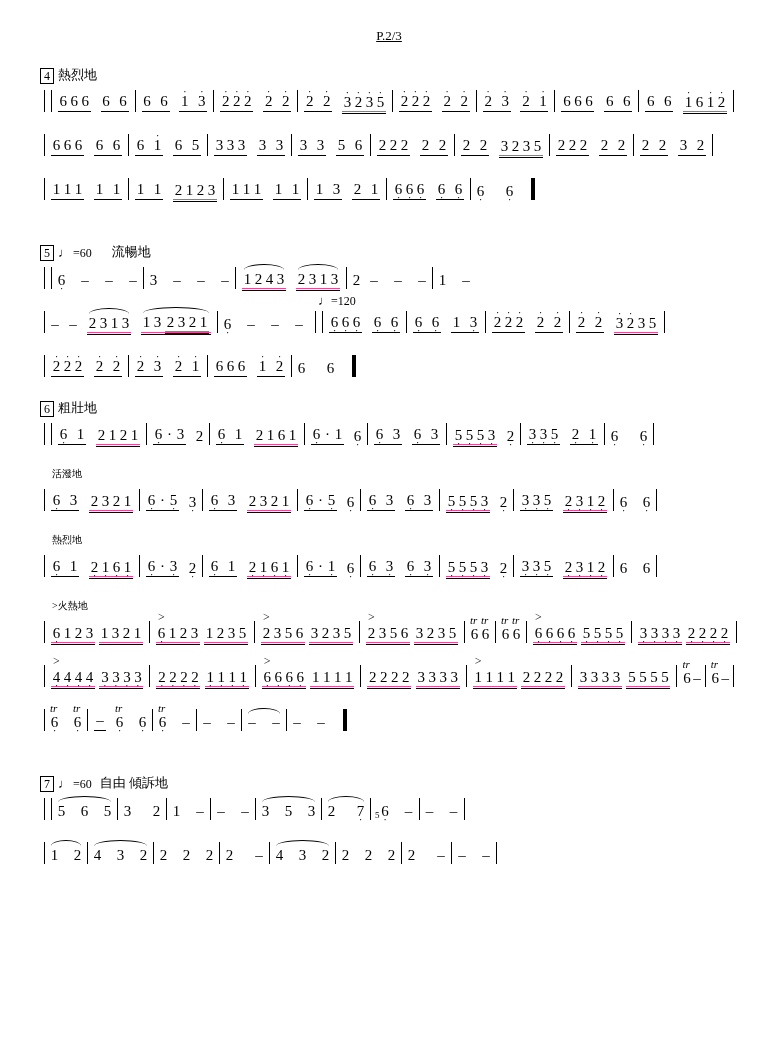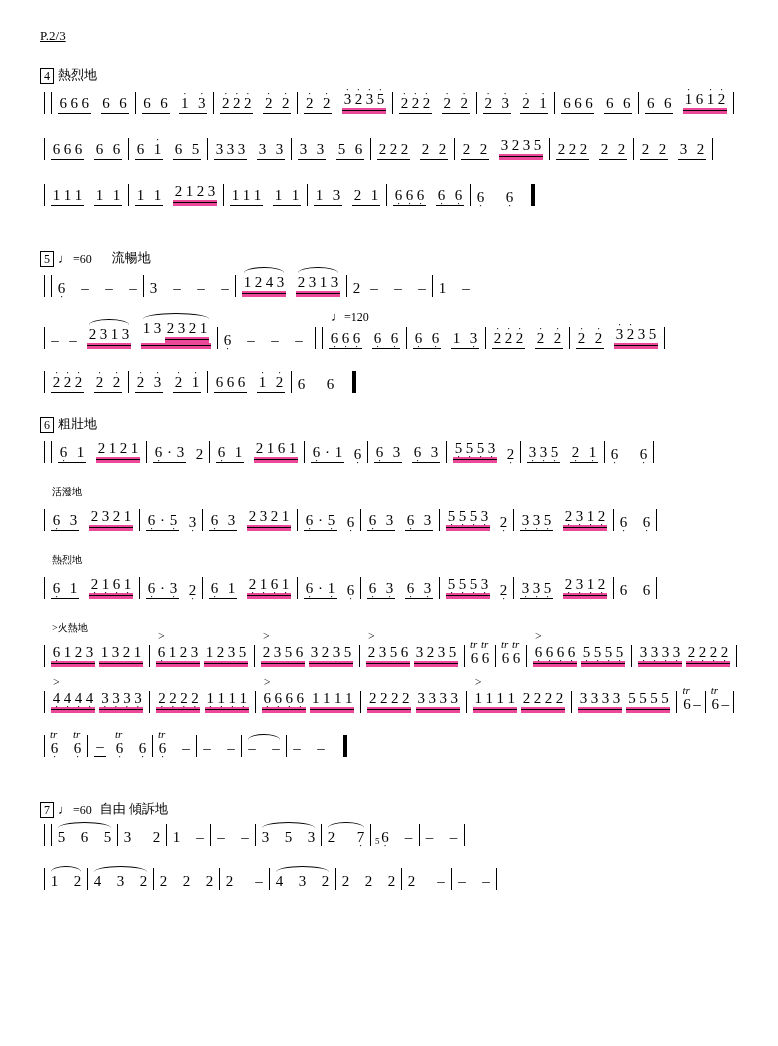--- a/index.html
+++ b/index.html
@@ -8,21 +8,21 @@
     background: #fff;
     font-family: "SimSun", "Times New Roman", serif;
     width: 778px;
     font-size: 13px;
     color: #000;
   }
   .page {
     padding: 28px 40px 20px 40px;
   }
   .page-num {
-    text-align: left;
+    text-align: center;
     font-size: 13px;
     margin-bottom: 8px;
     text-decoration: underline;
   }
   .row {
     display: flex;
     align-items: flex-end;
     margin: 22px 0;
     white-space: nowrap;
   }
@@ -96,21 +96,21 @@
     content:">"; position:absolute; top:-14px; left:2px; font-size:12px;
   }
   .grp {
     display: inline-block;
     border-bottom: 1px solid #000;
     padding-bottom: 1px;
     margin: 0 2px;
   }
   .grp2 {
     display: inline-block;
-    border-bottom: 6px solid #ec4899;
+    border-bottom: 1px solid #ec4899;
     padding-bottom: 0px;
     margin: 0 2px;
     position: relative;
   }
   .grp2::after {
     content:""; position:absolute; left:0; right:0; bottom:-3px; border-bottom:1px solid #000;
   }
   .sp { display:inline-block; width:6px;}
   .slur {
     position:relative;
@@ -310,21 +310,21 @@
       <span class="sp"></span>
       <span class="dash">–</span>
       <span class="sp"></span>
       <span class="sp"></span>
       <span class="dash">–</span>
       <span class="sp"></span>
       <span class="sp"></span>
       <span class="dash">–</span>
     <span class="sp"></span>
     <span style="position:relative;display:inline-block">
-      <span style="position:absolute;top:-18px;left:20px;font-size:12px"><span class="note-qu"></span><span>=120</span></span>
+      <span style="position:absolute;top:-18px;left:7px;font-size:12px"><span class="note-qu"></span><span>=120</span></span>
       <span class="dbl"></span>
     </span>
     <span class="grp"><span class="n dot-below">6</span><span class="n dot-below">6</span><span class="n dot-below">6</span></span>
       <span class="sp"></span>
       <span class="grp"><span class="n dot-below">6</span><span class="sp"></span><span class="n dot-below">6</span></span>
     <span class="bar"></span>
     <span class="grp"><span class="n dot-below">6</span><span class="sp"></span><span class="n dot-below">6</span></span>
       <span class="sp"></span>
       <span class="grp"><span class="n">1</span><span class="sp"></span><span class="n dot-below">3</span></span>
     <span class="bar"></span>

